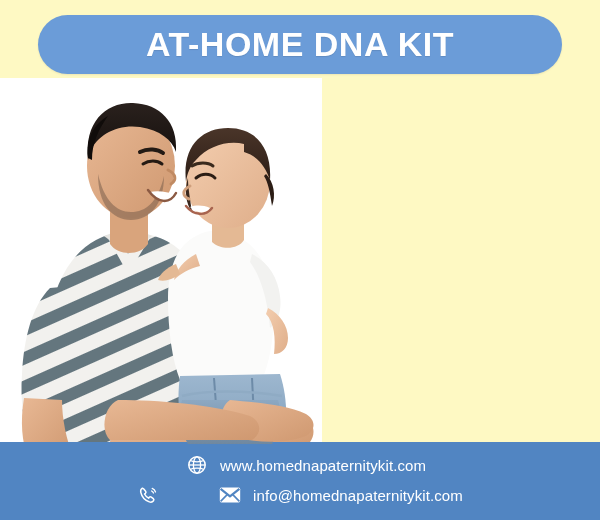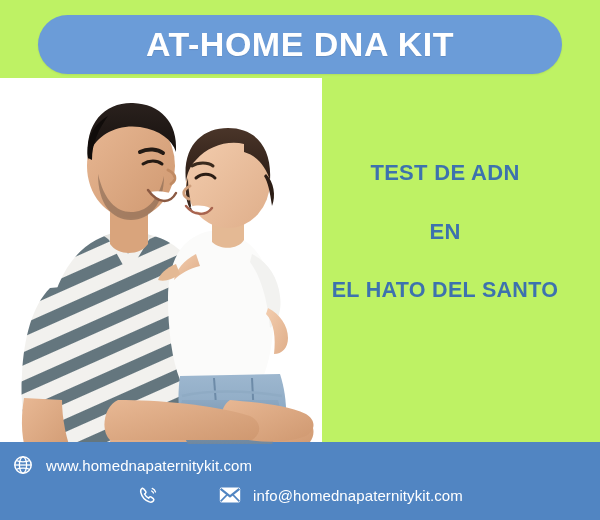--- a/index.html
+++ b/index.html
@@ -10,21 +10,21 @@
     width: 600px;
     height: 520px;
     background: #ffffff;
     font-family: "Liberation Sans", sans-serif;
     overflow: hidden;
   }
   .poster {
     position: relative;
     width: 600px;
     height: 520px;
-    background: #bef264;
+    background: #fef9c3;
     overflow: hidden;
   }
 
   
   .header-banner {
     position: absolute;
     left: 38px;
     top: 15px;
     width: 524px;
     height: 59px;
@@ -86,21 +86,21 @@
   .footer-row {
     position: absolute;
     display: flex;
     align-items: center;
     color: #ffffff;
   }
   .footer-row-1 {
     left: 0;
     right: 0;
     top: 12px;
-    justify-content: flex-start;
+    justify-content: center;
     padding-left: 12px;
   }
   .footer-row-2 {
     left: 0;
     right: 0;
     top: 42px;
     justify-content: center;
   }
   .footer-item {
     display: flex;
@@ -251,25 +251,20 @@
         <path d="M246 340 C266 330 290 330 306 340 C314 346 316 356 310 364
                  C296 374 268 376 248 368 C238 362 238 346 246 340 Z" fill="url(#skinM)"></path>
         <path d="M258 344 C272 340 288 340 300 346" stroke="#c08a62" stroke-width="2" fill="none"></path>
 
         <path d="M120 356 C160 344 210 344 250 356 C262 362 264 374 256 380
                  L112 380 C104 372 108 360 120 356 Z" fill="url(#skinM)"></path>
       </g>
     </svg>
   </div>
 
-  <div class="text-block">
-    <div class="text-line line-1">TEST DE ADN</div>
-    <div class="text-line line-2">EN</div>
-    <div class="text-line line-3">EL HATO DEL SANTO</div>
-  </div>
 
   <div class="footer">
 
     <div class="footer-row footer-row-1">
       <div class="footer-item">
         <span class="footer-icon">
           <svg width="20" height="20" viewBox="0 0 20 20">
             <circle cx="10" cy="10" r="8.2" fill="none" stroke="#ffffff" stroke-width="1.5"></circle>
             <ellipse cx="10" cy="10" rx="3.6" ry="8.2" fill="none" stroke="#ffffff" stroke-width="1.3"></ellipse>
             <line x1="1.8" y1="10" x2="18.2" y2="10" stroke="#ffffff" stroke-width="1.3"></line>

